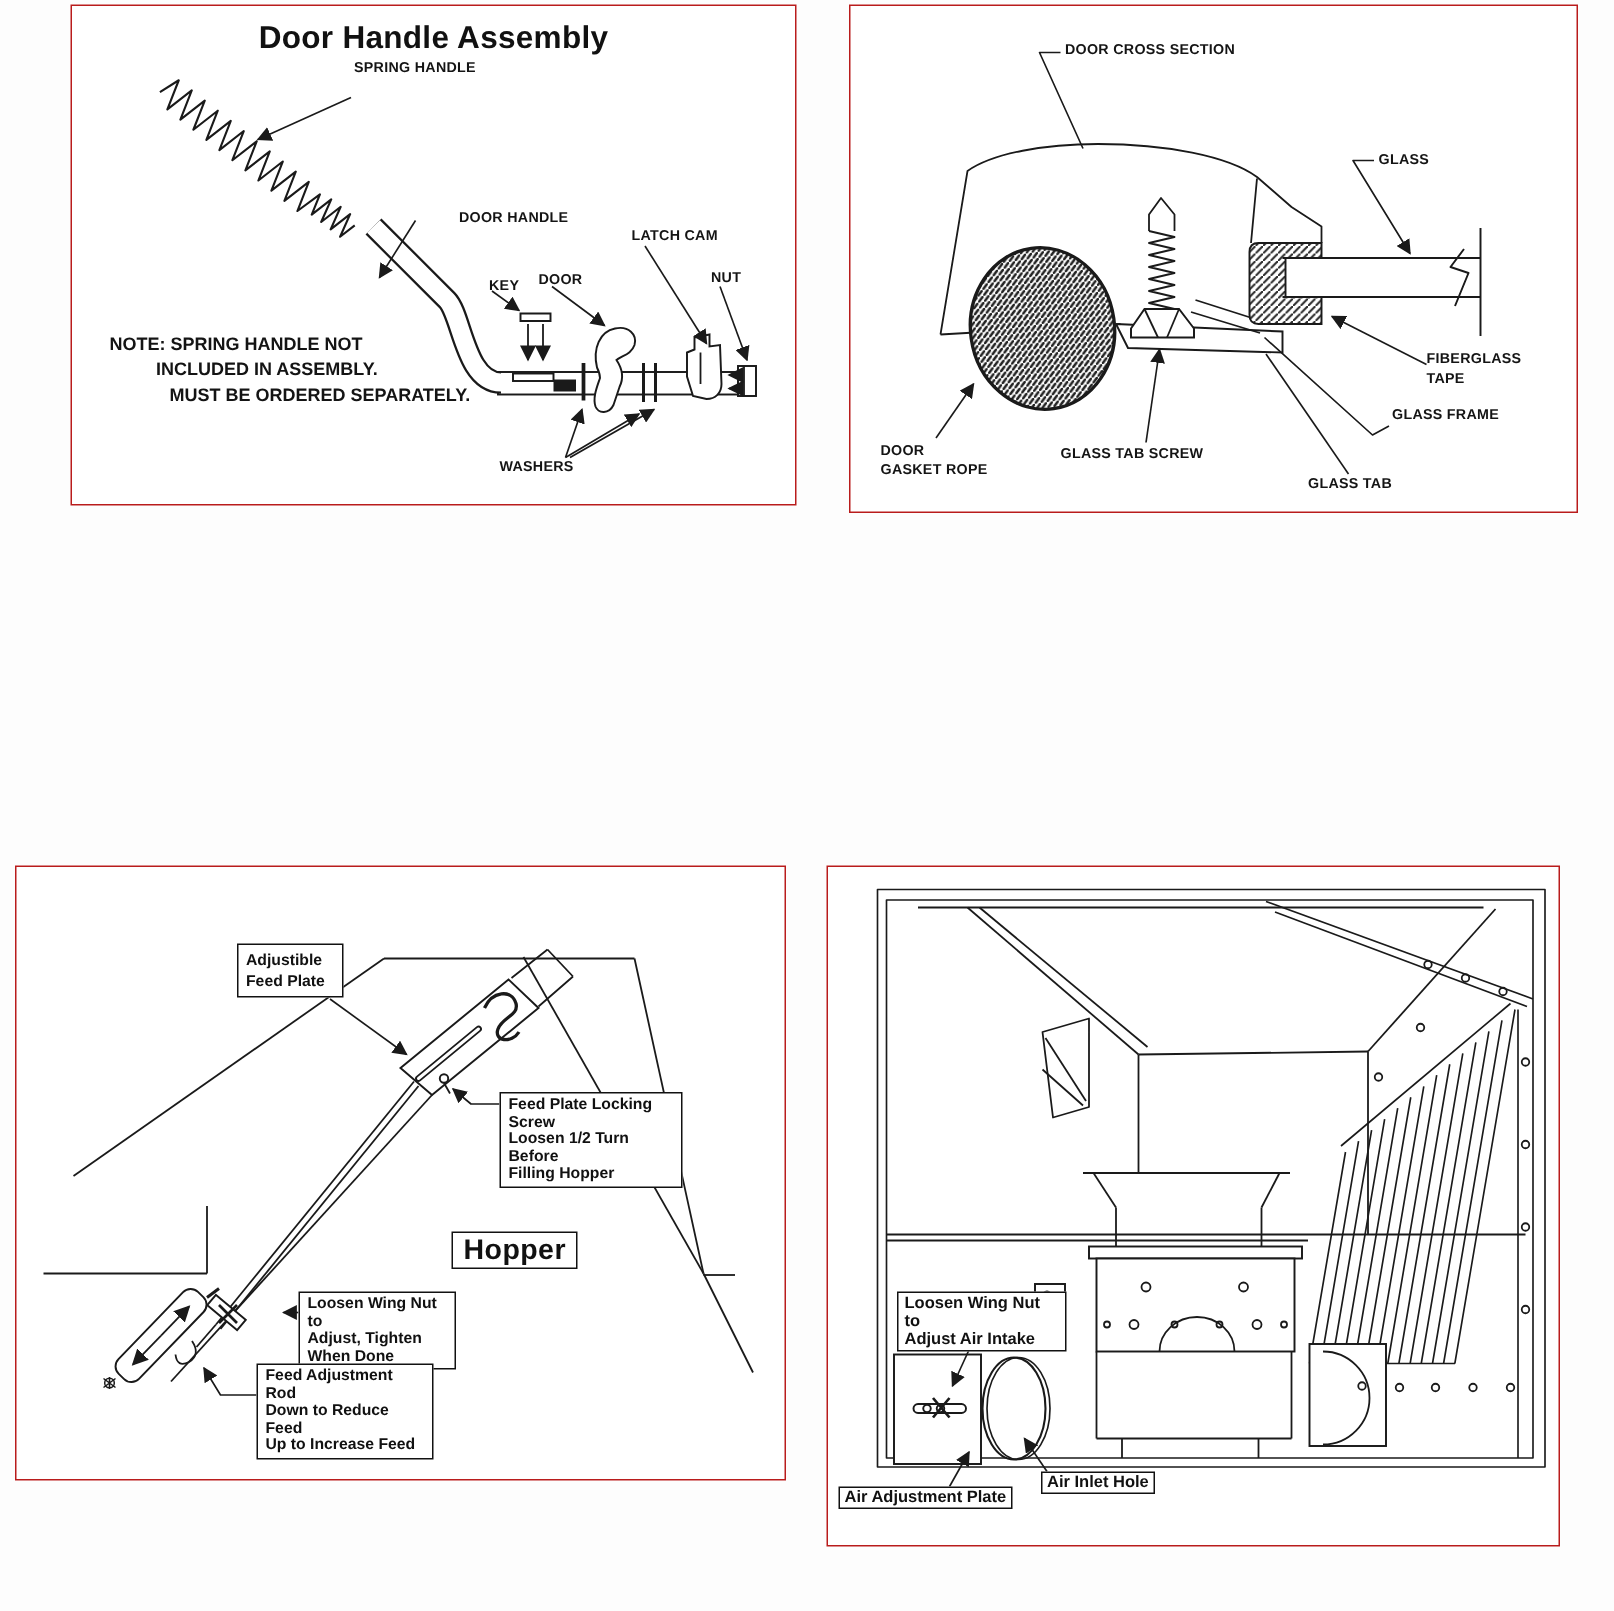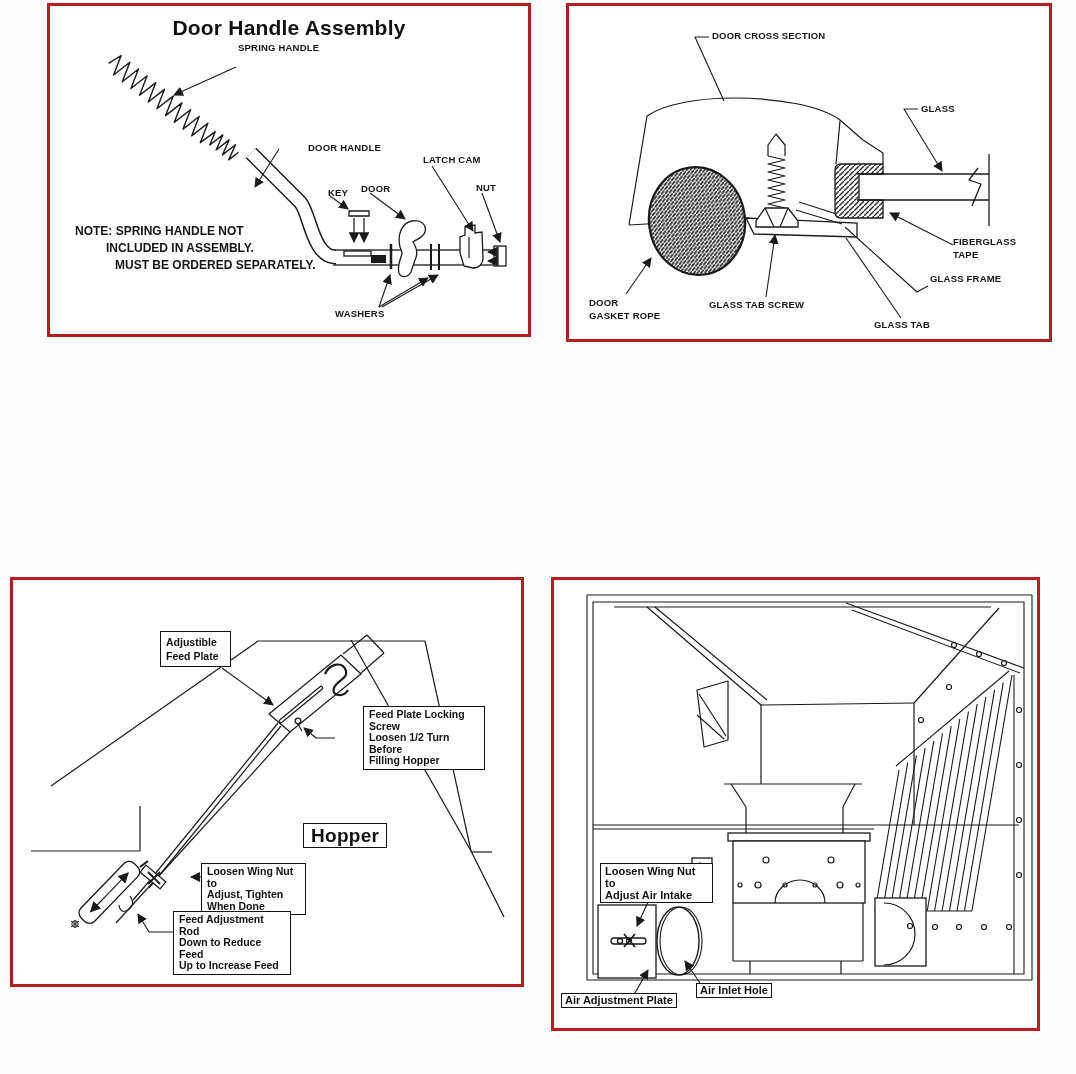--- a/index.html
+++ b/index.html
@@ -2,21 +2,21 @@
 <html><head>
 <meta charset="utf-8">
 <style>
   * { box-sizing: border-box; margin: 0; padding: 0; }
   html,body { background:#fdfdfd; }
   #page {
     position: relative; width: 1076px; height: 1074px;
     background:#fdfdfd; overflow: hidden;
     font-family: "Liberation Sans", sans-serif; color:#111;
   }
-  .panel { position:absolute; background:#fff; border:3px solid #b91c1c; }
+  .panel { position:absolute; background:#fff; border:1px solid #b91c1c; }
   .panel svg { position:absolute; left:0; top:0; }
   .lb { position:absolute; font-weight:700; font-size:9.5px; letter-spacing:.2px;
         line-height:11px; color:#141414; white-space:pre-line; }
   .title { position:absolute; left:0; right:0; top:10px; text-align:center;
            font-size:21px; font-weight:700; letter-spacing:.2px; color:#111; }
   .note { position:absolute; left:25px; top:217px; font-size:12px; font-weight:700;
           line-height:17px; color:#141414; }
   .note .in1 { margin-left:31px; }
   .note .in2 { margin-left:24px;padding-left:16px; }
   .bx { position:absolute; font-weight:700; font-size:10.5px; line-height:11.5px;
@@ -237,21 +237,21 @@
 
       <g class="d" style="stroke-width:1.1">
         <line x1="209" y1="88" x2="260" y2="125" marker-end="url(#ah3)"></line>
         <path d="M322,158 L303,158 L291,148" marker-end="url(#ah3)"></path>
         <line x1="188" y1="297" x2="178" y2="297" marker-end="url(#ah3)"></line>
         <path d="M160,352 L136,352 L125,334" marker-end="url(#ah3)"></path>
       </g>
     </svg>
     <div class="bx" style="left:147px; top:51px; width:71px; line-height:14px; padding:3px 5px;">Adjustible
 Feed Plate</div>
-    <div class="bx" style="left:322px; top:126px; width:122px;margin-left:28px;">Feed Plate Locking Screw
+    <div class="bx" style="left:322px; top:150px; width:122px;">Feed Plate Locking Screw
 Loosen 1/2 Turn Before
 Filling Hopper</div>
     <div class="bx big" style="left:290px; top:243px;">Hopper</div>
     <div class="bx" style="left:188px; top:283px; width:105px;">Loosen Wing Nut to
 Adjust, Tighten
 When Done</div>
     <div class="bx" style="left:160px; top:331px; width:118px;">Feed Adjustment Rod
 Down to Reduce Feed
 Up to Increase Feed</div>
   </div>

